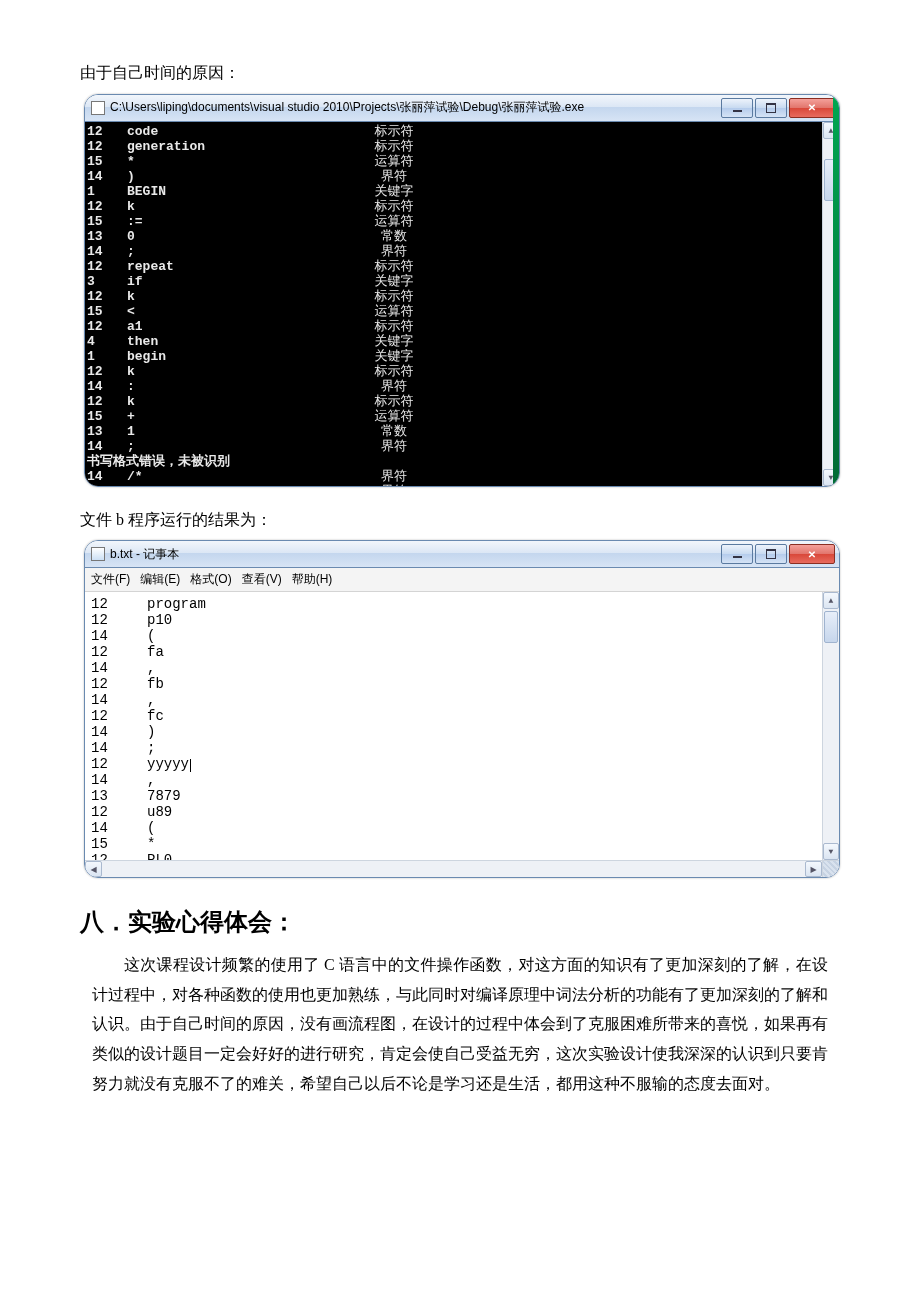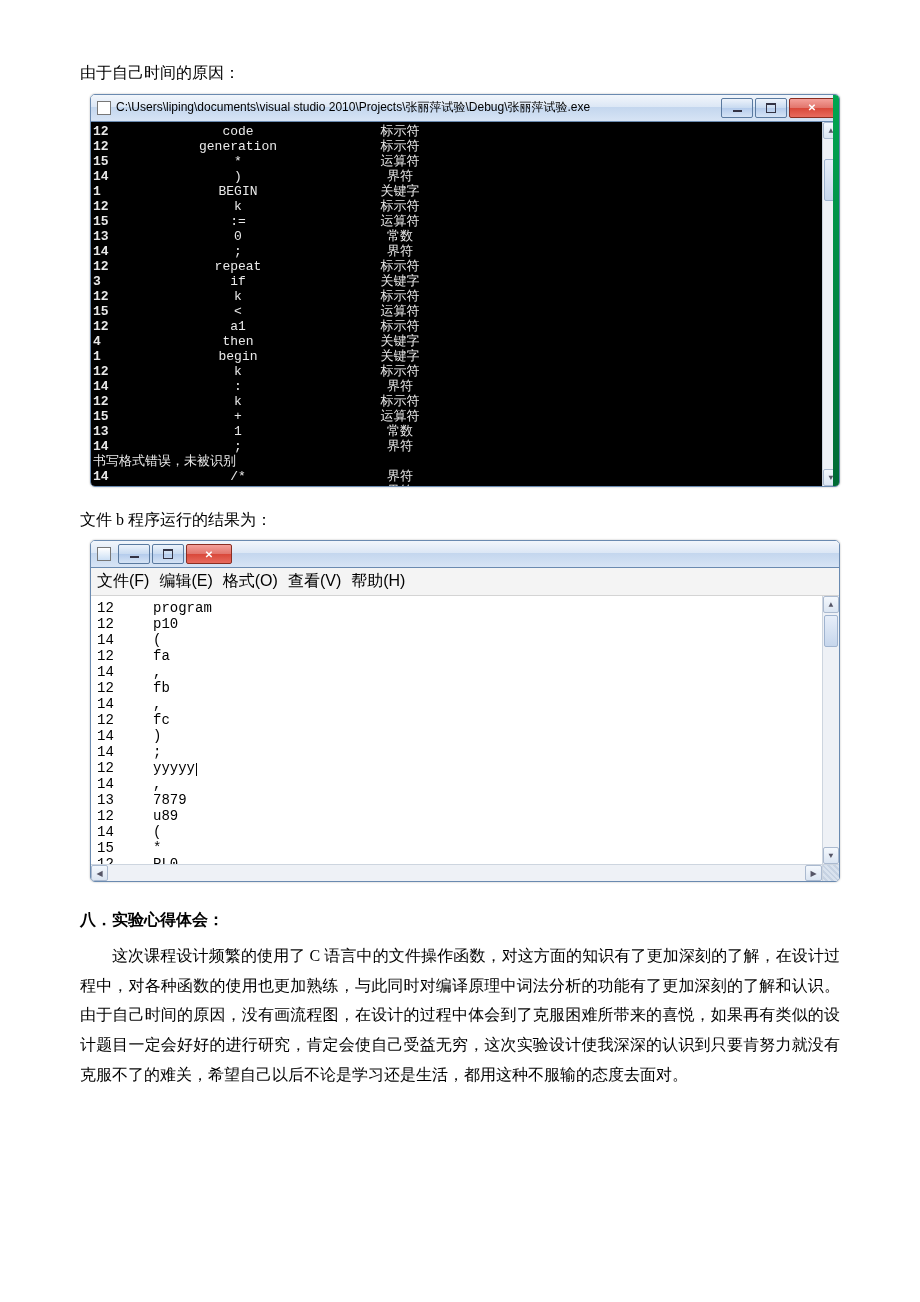--- a/index.html
+++ b/index.html
@@ -11,23 +11,23 @@
     color: #000;
     width: 920px;
     box-sizing: border-box;
   }
   .para {
     margin: 0 0 8px 0;
     line-height: 1.6;
   }
   .window {
     border: 1px solid #6a8ab0;
-    border-radius: 5px;
-    overflow: hidden;
-    margin: 4px 0 20px 10px;
+    border-radius: 14px;
+    overflow: hidden;
+    margin: 4px 0 20px 4px;
     font-family: "Tahoma", sans-serif;
     font-size: 12px;
     box-shadow: 0 0 2px rgba(0,0,0,0.3);
   }
   .titlebar {
     height: 26px;
     background: linear-gradient(to bottom, #f2f6fb 0%, #dce7f5 45%, #c3d6ee 46%, #d7e4f5 100%);
     display: flex;
     align-items: center;
     padding: 0 4px 0 6px;
@@ -84,44 +84,44 @@
     border: 1px solid #334;
     border-top-width: 2px;
   }
   .winbtn.min .bar {
     width: 9px; height: 2px; background: #334; margin-top: 6px;
   }
   .menubar {
     background: #f4f4f4;
     border-bottom: 1px solid #d4d4d4;
     padding: 3px 6px;
-    font-size: 16px;
+    font-size: 12px;
     display: flex;
     gap: 10px;
   }
   .menubar span { cursor: default; }
   .console-body {
     background: #000;
     color: #e9e9e9;
     font-family: "NSimSun", "SimSun", "Courier New", monospace;
     font-size: 13px;
     line-height: 15px;
     padding: 2px 0 2px 2px;
     white-space: pre;
     position: relative;
     height: 360px;
     overflow: hidden;
   }
   .console-body .row {
     display: flex;
   }
   .console-body .c1 { width: 40px; text-align: left; font-weight: bold;}
-  .console-body .c2 { width: 210px; text-align: center; padding-right: 12px; font-weight: normal;}
+  .console-body .c2 { width: 210px; text-align: left; padding-right: 12px; font-weight: bold;}
   .console-body .c3 { width: 90px; text-align: center; }
-  .console-body .err { font-weight: normal; }
+  .console-body .err { font-weight: bold; }
   .notepad-body {
     background: #fff;
     font-family: "NSimSun", "SimSun", "Courier New", monospace;
     font-size: 14px;
     line-height: 16px;
     padding: 4px 4px 4px 6px;
     white-space: pre;
     height: 260px;
     position: relative;
     overflow: hidden;
@@ -178,28 +178,28 @@
   }
   .right-edge {
     position: absolute;
     right: 0; top: 0; bottom: 0;
     width: 6px;
     background: linear-gradient(#00a651, #006a34);
     pointer-events: none;
   }
   h2.section {
     font-family: "SimHei", "黑体", sans-serif;
-    font-size: 16px;
+    font-size: 24px;
     font-weight: bold;
     margin: 28px 0 10px 0;
   }
   .body-text {
     text-indent: 2em;
     line-height: 1.85;
-    margin: 0;
+    margin: 12px;
     text-align: justify;
   }
   .caret {
     display: inline-block;
     width: 1px; height: 13px;
     background: #000;
     vertical-align: text-bottom;
     margin-left: 1px;
   }
 </style>
@@ -230,20 +230,21 @@
     </div>
   </div>
   <div class="right-edge"></div>
 </div>
 
 <p class="para">文件 b 程序运行的结果为：</p>
 
 <div class="window">
   <div class="titlebar">
     <span class="icon notepad"></span>
+    <span class="title">b.txt - 记事本</span>
     <div class="winbtns">
       <div class="winbtn min">
           <span class="bar"></span>
         </div>
       <div class="winbtn max">
           <span class="sq"></span>
         </div>
       <div class="winbtn close">✕</div>
     </div>
   </div>

